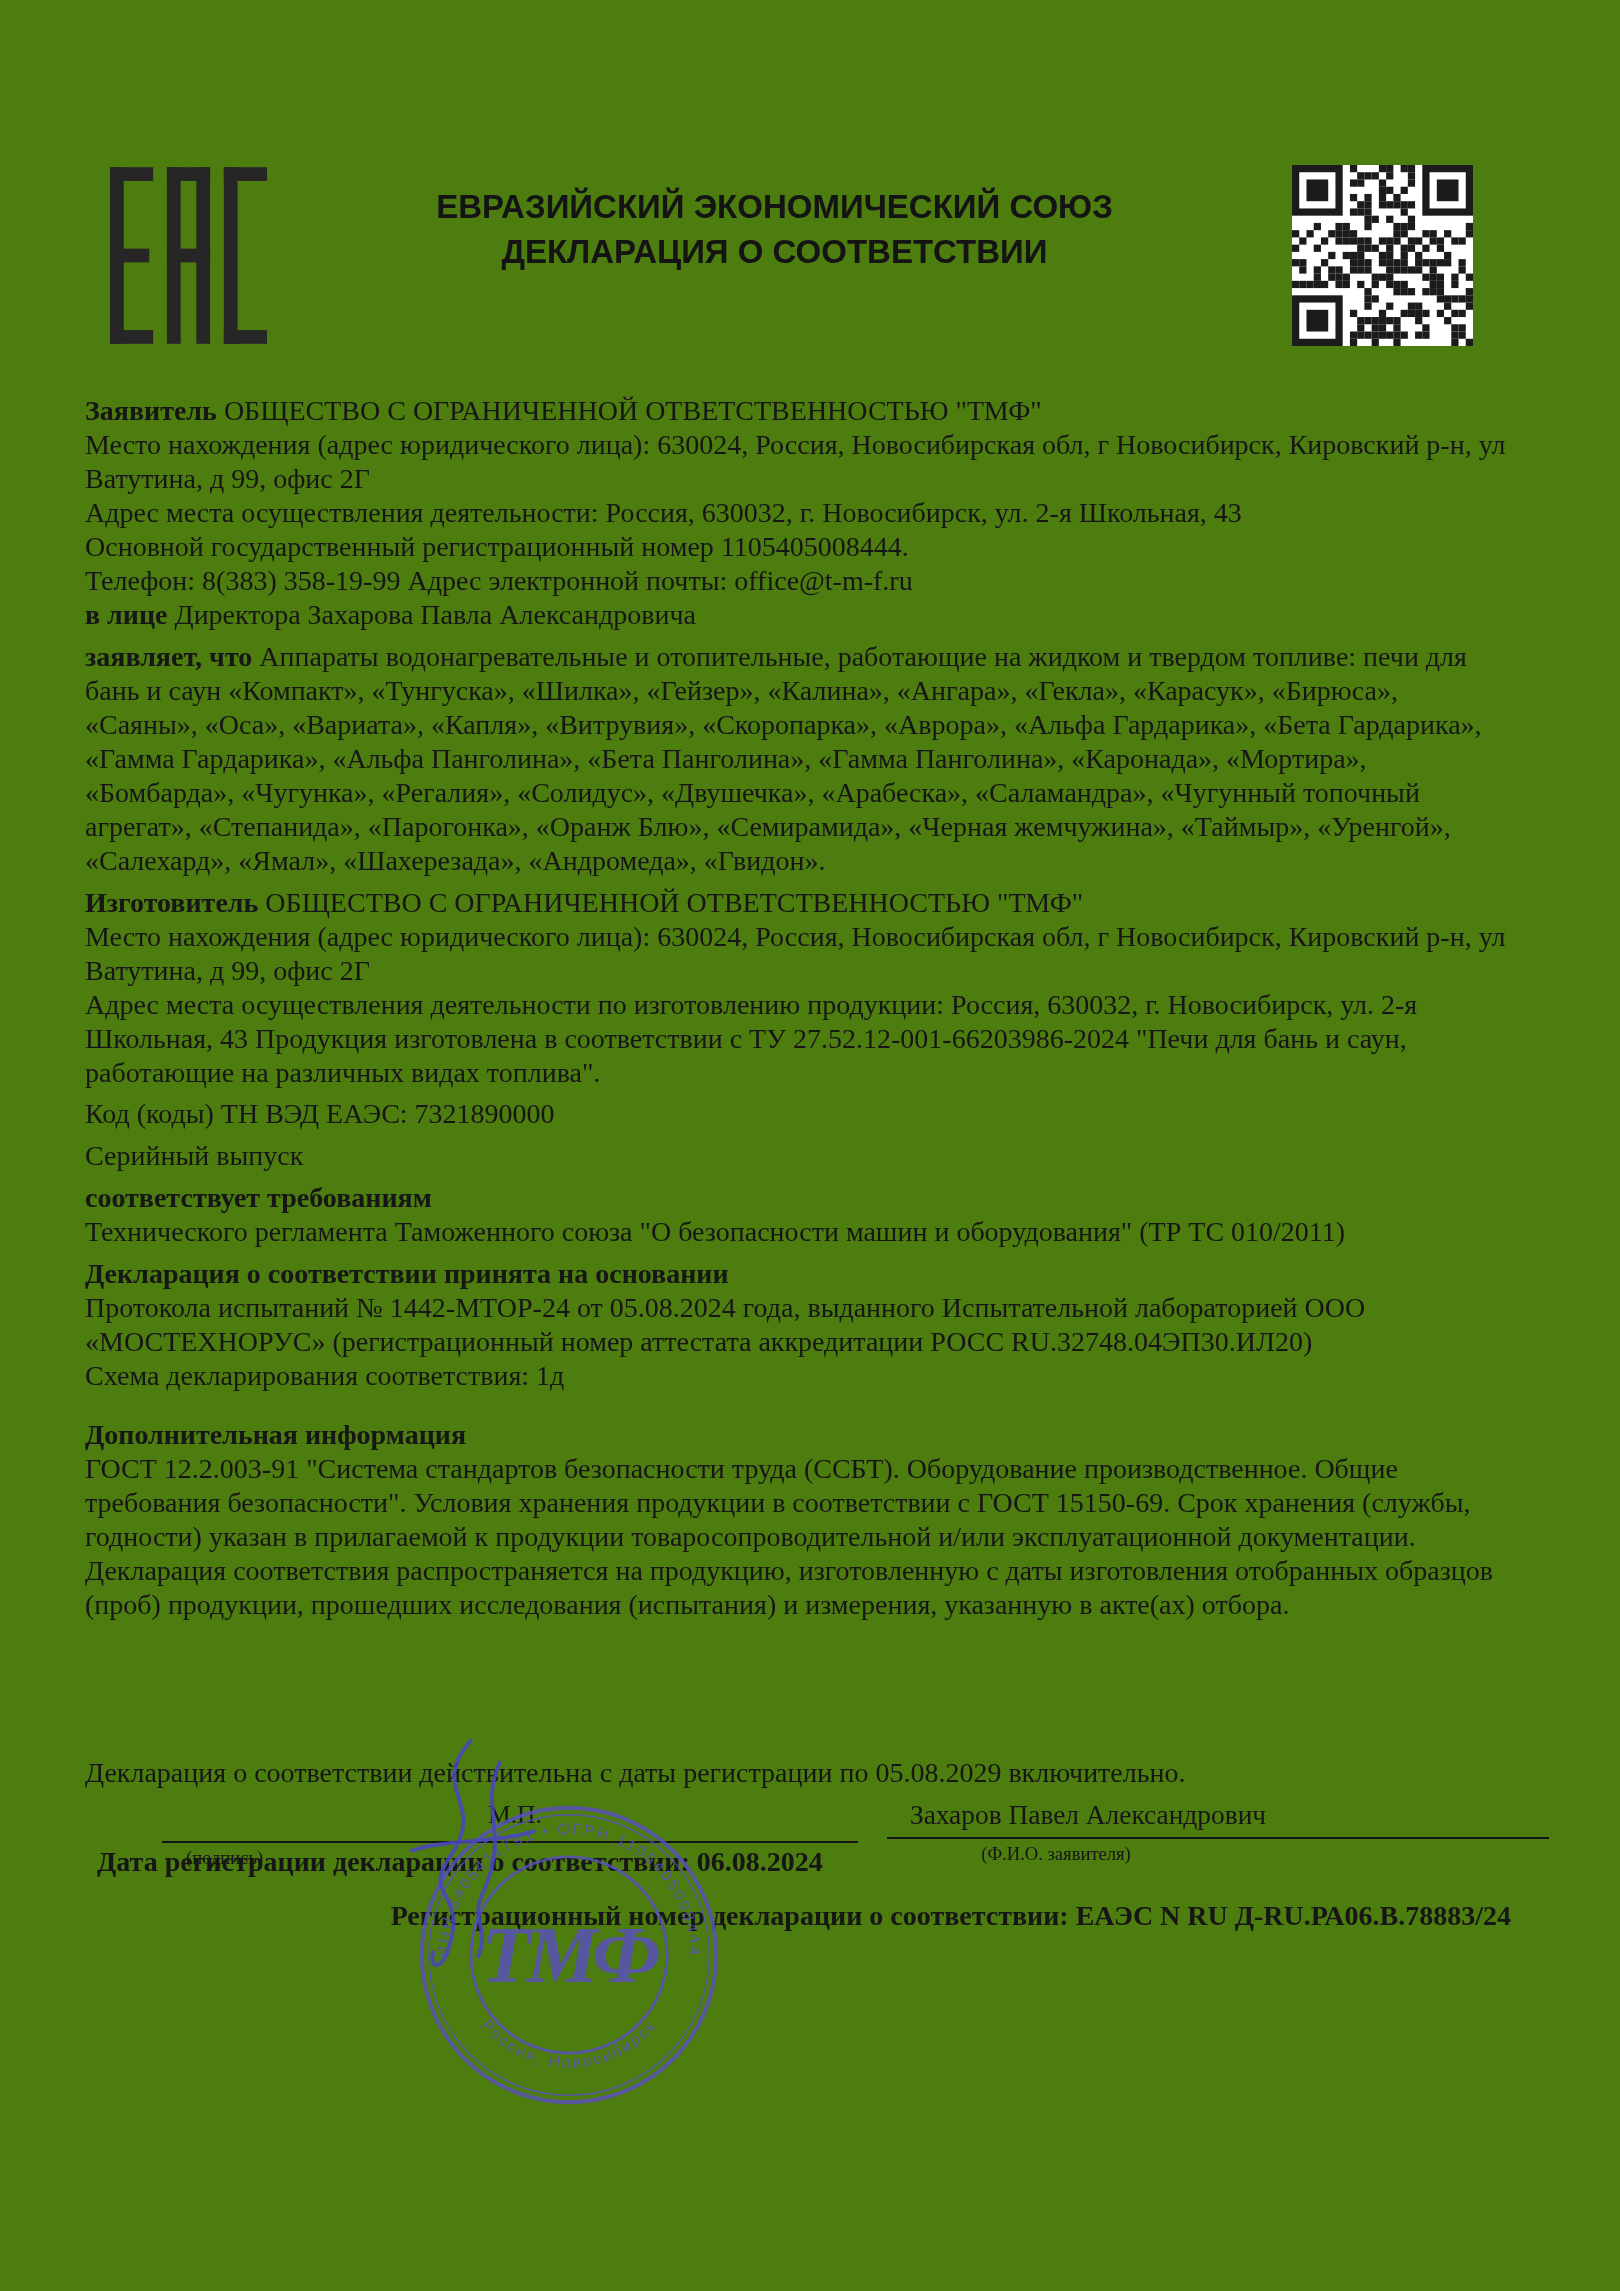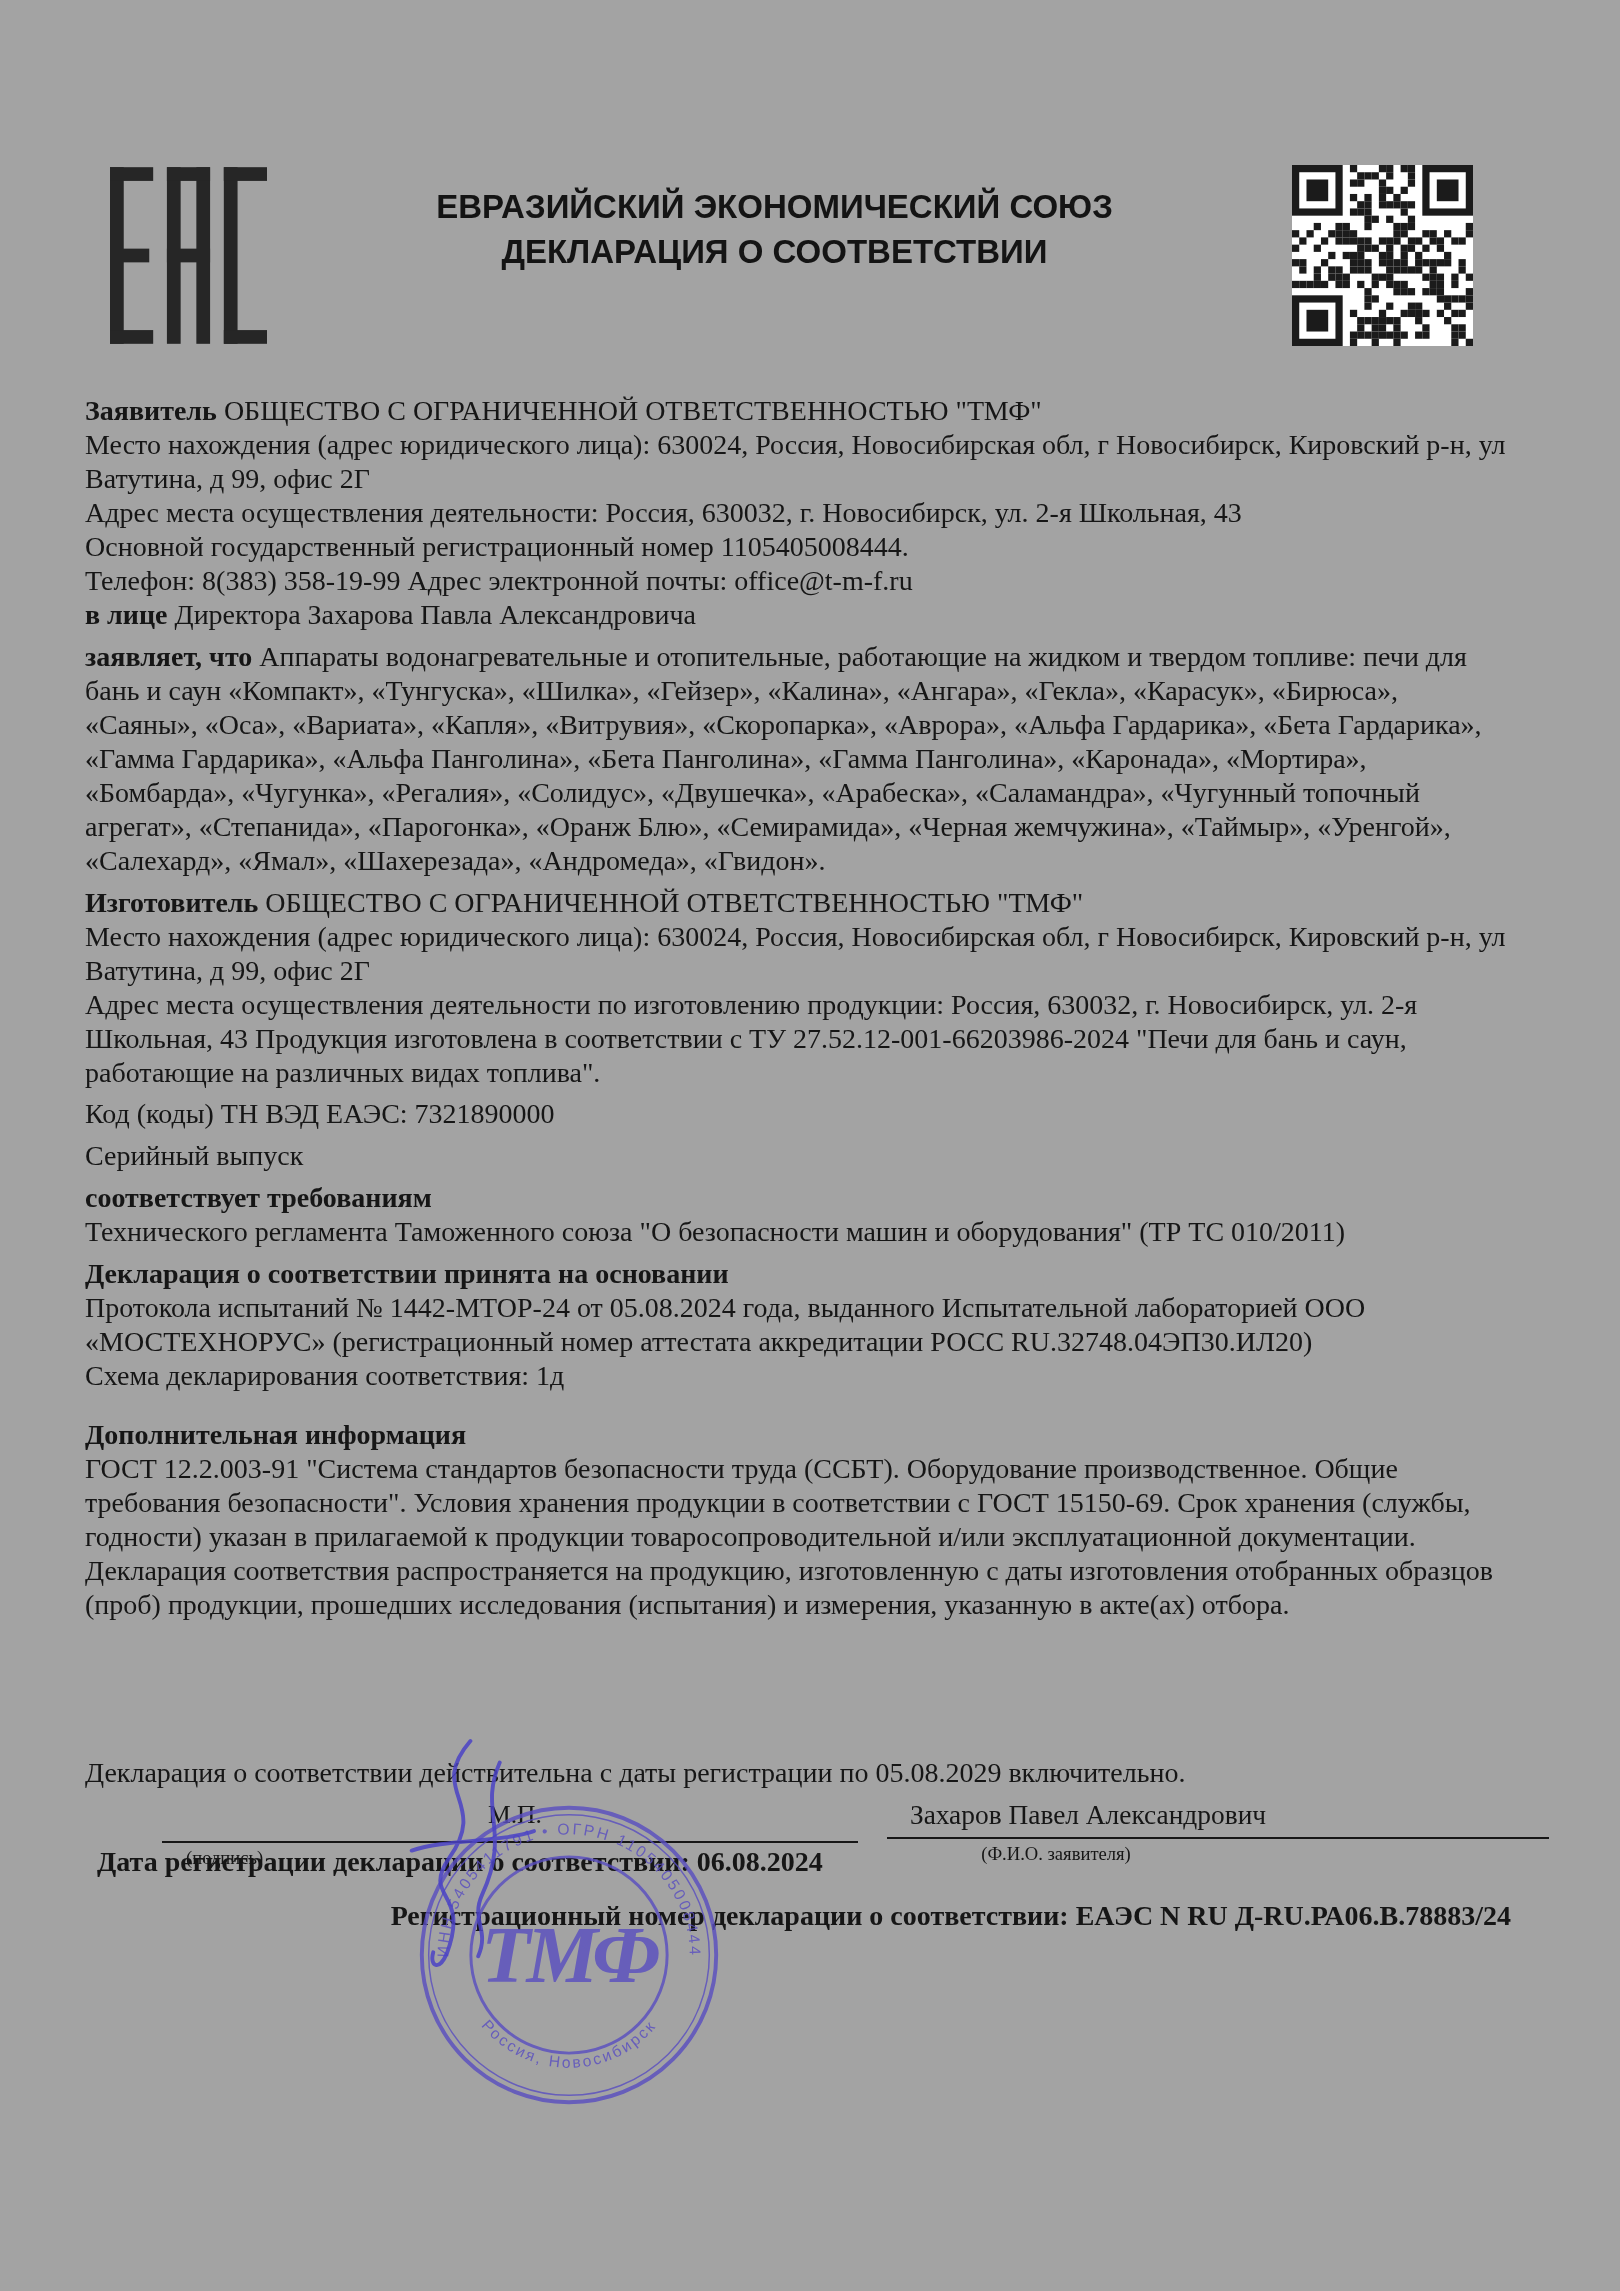--- a/index.html
+++ b/index.html
@@ -1,17 +1,17 @@
 <!DOCTYPE html>
 <html><head>
 <meta charset="utf-8">
 <style>
   html,body{margin:0;padding:0;background:#d8d8d8;}
   .page{
-    width:1620px;height:2292px;position:relative;background:#a3a3a3;
+    width:1620px;height:2292px;position:relative;background:#4d7c0f;
     font-family:"Liberation Serif", serif;color:#161616;overflow:hidden;
     margin:0 auto;
   }
   
   .eac-logo{position:absolute;left:110px;top:165px;width:157px;height:181px;}
   .hdr-title{
     position:absolute;left:353px;top:184px;width:843px;text-align:center;
     font-family:"Liberation Sans", sans-serif;font-weight:bold;font-size:33px;
     line-height:45px;color:#141414;
   }

